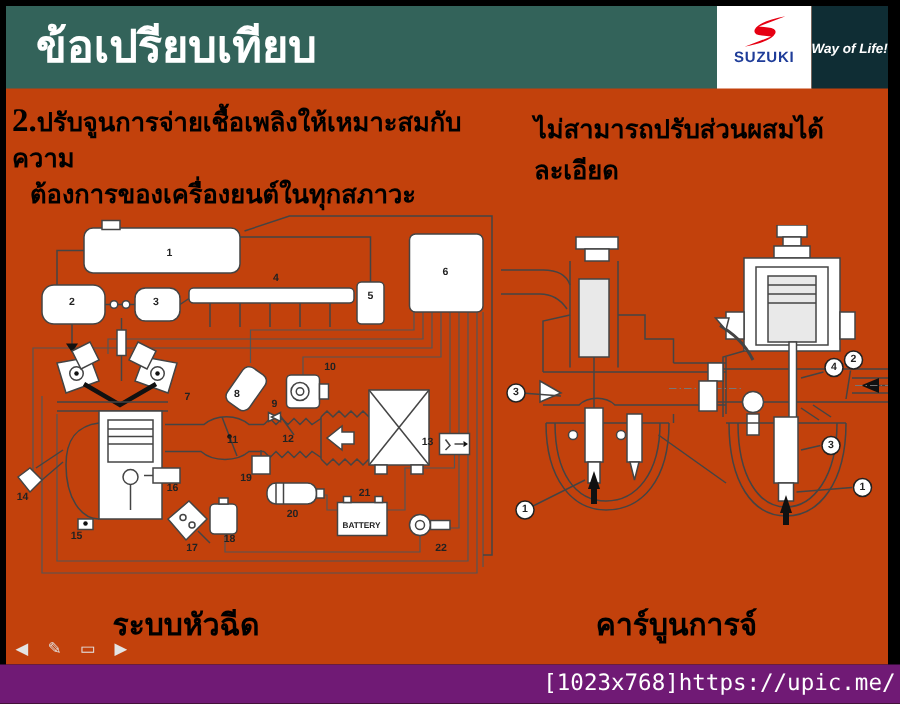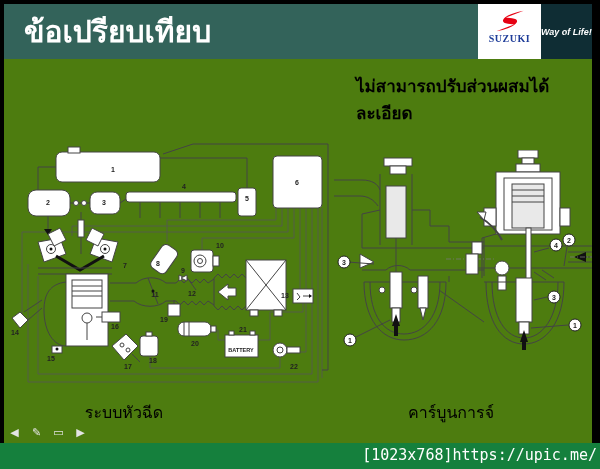--- a/index.html
+++ b/index.html
@@ -1,54 +1,54 @@
 <!DOCTYPE html>
 <html><head>
 <meta charset="utf-8">
 <style>
   html,body{margin:0;padding:0;width:600px;height:469px;background:#000;overflow:hidden;
     font-family:"Liberation Serif","DejaVu Serif",serif;}
   .frame{position:absolute;left:0;top:0;width:600px;height:469px;background:#000;}
-  .slide{position:absolute;left:4px;top:4px;width:588px;height:439px;background:#4d7c0f;}
+  .slide{position:absolute;left:4px;top:4px;width:588px;height:439px;background:#c2410c;}
   
   .header{position:absolute;left:0;top:0;width:588px;height:55px;}
   .header-green{position:absolute;left:0;top:0;width:474px;height:55px;background:#33635a;}
   .title{position:absolute;left:20px;top:0;line-height:55px;font-size:30px;font-weight:bold;color:#fff;white-space:nowrap;}
   .logo-box{position:absolute;left:474px;top:0;width:63px;height:55px;background:#fff;text-align:center;}
   .logo-s{display:block;margin:6px auto 0 auto;}
-  .logo-brand{display:block;margin-top:1px;font-family:Liberation Serif, serif;
+  .logo-brand{display:block;margin-top:1px;font-family:Liberation Sans, sans-serif;
     font-weight:bold;font-size:10px;letter-spacing:.5px;color:#1f3d99;}
   .tagline-box{position:absolute;left:537px;top:0;width:51px;height:55px;background:#0f2d34;
     display:flex;align-items:center;justify-content:flex-start;}
   .tagline{font-family:"Liberation Sans","DejaVu Sans",sans-serif;font-weight:bold;font-style:italic;
     font-size:9px;color:#fff;white-space:nowrap;}
   
   .point-left{position:absolute;left:4px;top:64px;width:332px;color:#000;font-weight:bold;font-size:17px;line-height:24px;}
   .point-left .num{font-size:22px;}
   .point-left .l2{margin-left:12px;}
   .point-right{position:absolute;left:340px;top:68px;width:246px;color:#000;font-weight:bold;font-size:17px;margin-left:12px;}
   
   .diagram{position:absolute;}
   .diagram svg{position:absolute;left:0;top:0;}
   .diag-injection{left:4px;top:138px;width:322px;height:248px;}
   .diag-carb{left:330px;top:146px;width:258px;height:240px;}
   .dlabel{position:absolute;transform:translate(-50%,-50%);font-family:"Liberation Sans","DejaVu Sans",sans-serif;
     font-size:7px;font-weight:bold;color:#222;line-height:1;}
   .dlabel.circled{width:11px;height:11px;border:1px solid #222;border-radius:50%;background:#fff;
     display:flex;align-items:center;justify-content:center;font-size:7px;}
   
-  .caption{position:absolute;font-size:16px;font-weight:normal;color:#000;text-align:center;width:220px;}
+  .caption{position:absolute;font-size:20px;font-weight:bold;color:#000;text-align:center;width:220px;}
   .caption-left{left:10px;top:396px;}
   .caption-right{left:337px;top:396px;}
   
   .controls{position:absolute;left:4px;top:422px;display:flex;gap:9px;}
   .ctrl{width:13px;height:13px;color:#e4e4e4;font-size:11px;line-height:13px;text-align:center;
     font-family:"DejaVu Sans","Liberation Sans",sans-serif;}
   
-  .bottombar{position:absolute;left:0;top:443px;width:600px;height:26px;background:#15803d;}
+  .bottombar{position:absolute;left:0;top:443px;width:600px;height:26px;background:#701a75;}
   .watermark{position:absolute;right:3px;top:3px;color:#fff;font-size:15px;
     font-family:"DejaVu Sans Mono","Liberation Mono",monospace;white-space:nowrap;}
   svg .ln{stroke:#444;stroke-width:1;fill:none;}
   svg .wire{stroke:#555;stroke-width:.8;fill:none;}
   svg .part{stroke:#444;stroke-width:1;fill:#fff;}
   svg .shade{stroke:#444;stroke-width:1;fill:#e9e9e9;}
   svg .blk{fill:#111;stroke:none;}
   svg .dash{stroke:#777;stroke-width:.8;fill:none;stroke-dasharray:5 2 1 2;}
 </style>
 </head>
@@ -65,20 +65,24 @@
         <svg class="logo-s" width="30" height="22" viewBox="0 0 44 32">
           <path d="M42 1 Q16 6 12 14 q-2 5 7 6 l9 1 L2 31 Q28 26 32 18 q2 -5 -7 -6 l-9 -1 Z" fill="#e60012"></path>
         </svg>
         <span class="logo-brand">SUZUKI</span>
       </div>
       <div class="tagline-box">
         <span class="tagline">Way of Life!</span>
       </div>
     </div>
 
+    <div class="point-left">
+      <div class="l1"><span class="num">2.</span><span>ปรับจูนการจ่ายเชื้อเพลิงให้เหมาะสมกับความ</span></div>
+      <div class="l2">ต้องการของเครื่องยนต์ในทุกสภาวะ</div>
+    </div>
     <div class="point-right">ไม่สามารถปรับส่วนผสมได้ละเอียด</div>
 
     <div class="diagram diag-injection">
       <svg width="322" height="248" viewBox="0 0 322 248">
 
         <polyline class="wire" points="268,66 268,78 159,78 159,100"></polyline>
         <polyline class="wire" points="274,66 274,84 64,84 64,94"></polyline>
         <polyline class="wire" points="280,66 280,90 14,90 14,174"></polyline>
         <polyline class="wire" points="286,66 286,96 194,96 194,108"></polyline>
         <polyline class="wire" points="292,66 292,147"></polyline>

